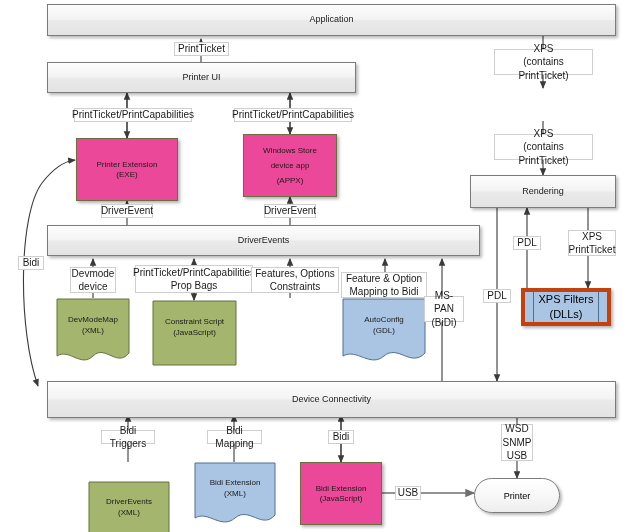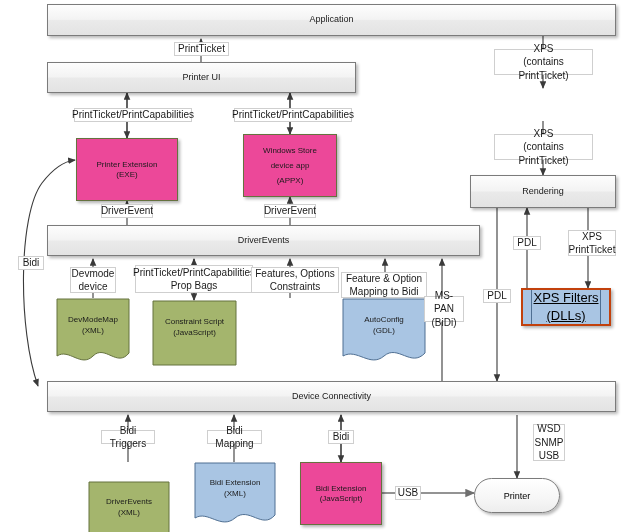--- a/index.html
+++ b/index.html
@@ -72,27 +72,26 @@
     line-height:1.35;
     white-space:pre-line;
     z-index:2;
   }
 
   
   .predef{
     position:absolute;
     box-sizing:border-box;
     background:#a9c5e3;
-    border:2px solid #c2410c;
+    border:4px solid #c2410c;
     box-shadow:2px 2px 3px rgba(0,0,0,.30);
-    font-size:13px;
+    font-size:11px;
     display:flex;align-items:center;justify-content:center;
     text-align:center;line-height:1.35;white-space:pre-line;
     z-index:3;
-    text-decoration:underline;
   }
   .predef::before,.predef::after{
     content:"";
     position:absolute;
     top:0;bottom:0;
     width:1px;
     background:#4f6f92;
   }
   .predef::before{left:8px;}
   .predef::after{right:8px;}
@@ -239,21 +238,21 @@
 
 
   <div class="doc" style="left:342px;top:298px;width:84px;height:65px;">
     <svg width="84" height="72" viewBox="0 0 84 72">
       <path d="M1,1 H83 V55 C69,70 56,46 42,58 C28,70 15,50 1,58 Z" fill="#a9c5e3" stroke="#4f6f92" stroke-width="1"></path>
     </svg>
     <div class="doc-text">AutoConfig
 (GDL)</div>
   </div>
 
-  <div class="node bar" style="left:47px;top:381px;width:569px;height:31px;">
+  <div class="node bar" style="left:47px;top:381px;width:569px;height:37px;">
     <span class="label">Device Connectivity</span>
   </div>
 
   <div class="doc" style="left:88px;top:481px;width:82px;height:63px;">
     <svg width="82" height="70" viewBox="0 0 82 70">
       <path d="M1,1 H81 V53 C68,68 55,44 41,56 C27,68 14,48 1,56 Z" fill="#a4b56d" stroke="#65723f" stroke-width="1"></path>
     </svg>
     <div class="doc-text">DriverEvents
 (XML)</div>
   </div>
@@ -343,21 +342,21 @@
   </div>
 
   <div class="edge-label" style="left:328px;top:430px;width:26px;height:14px;">
     <span>Bidi</span>
   </div>
 
   <div class="edge-label" style="left:395px;top:486px;width:26px;height:14px;">
     <span>USB</span>
   </div>
 
-  <div class="edge-label" style="left:501px;top:424px;width:32px;height:37px;margin-left:32px;">
+  <div class="edge-label" style="left:501px;top:424px;width:32px;height:37px;">
     <span>WSD
 SNMP
 USB</span>
   </div>
 
   <div class="edge-label" style="left:494px;top:49px;width:99px;height:26px;">
     <span>XPS
 (contains PrintTicket)</span>
   </div>
 

